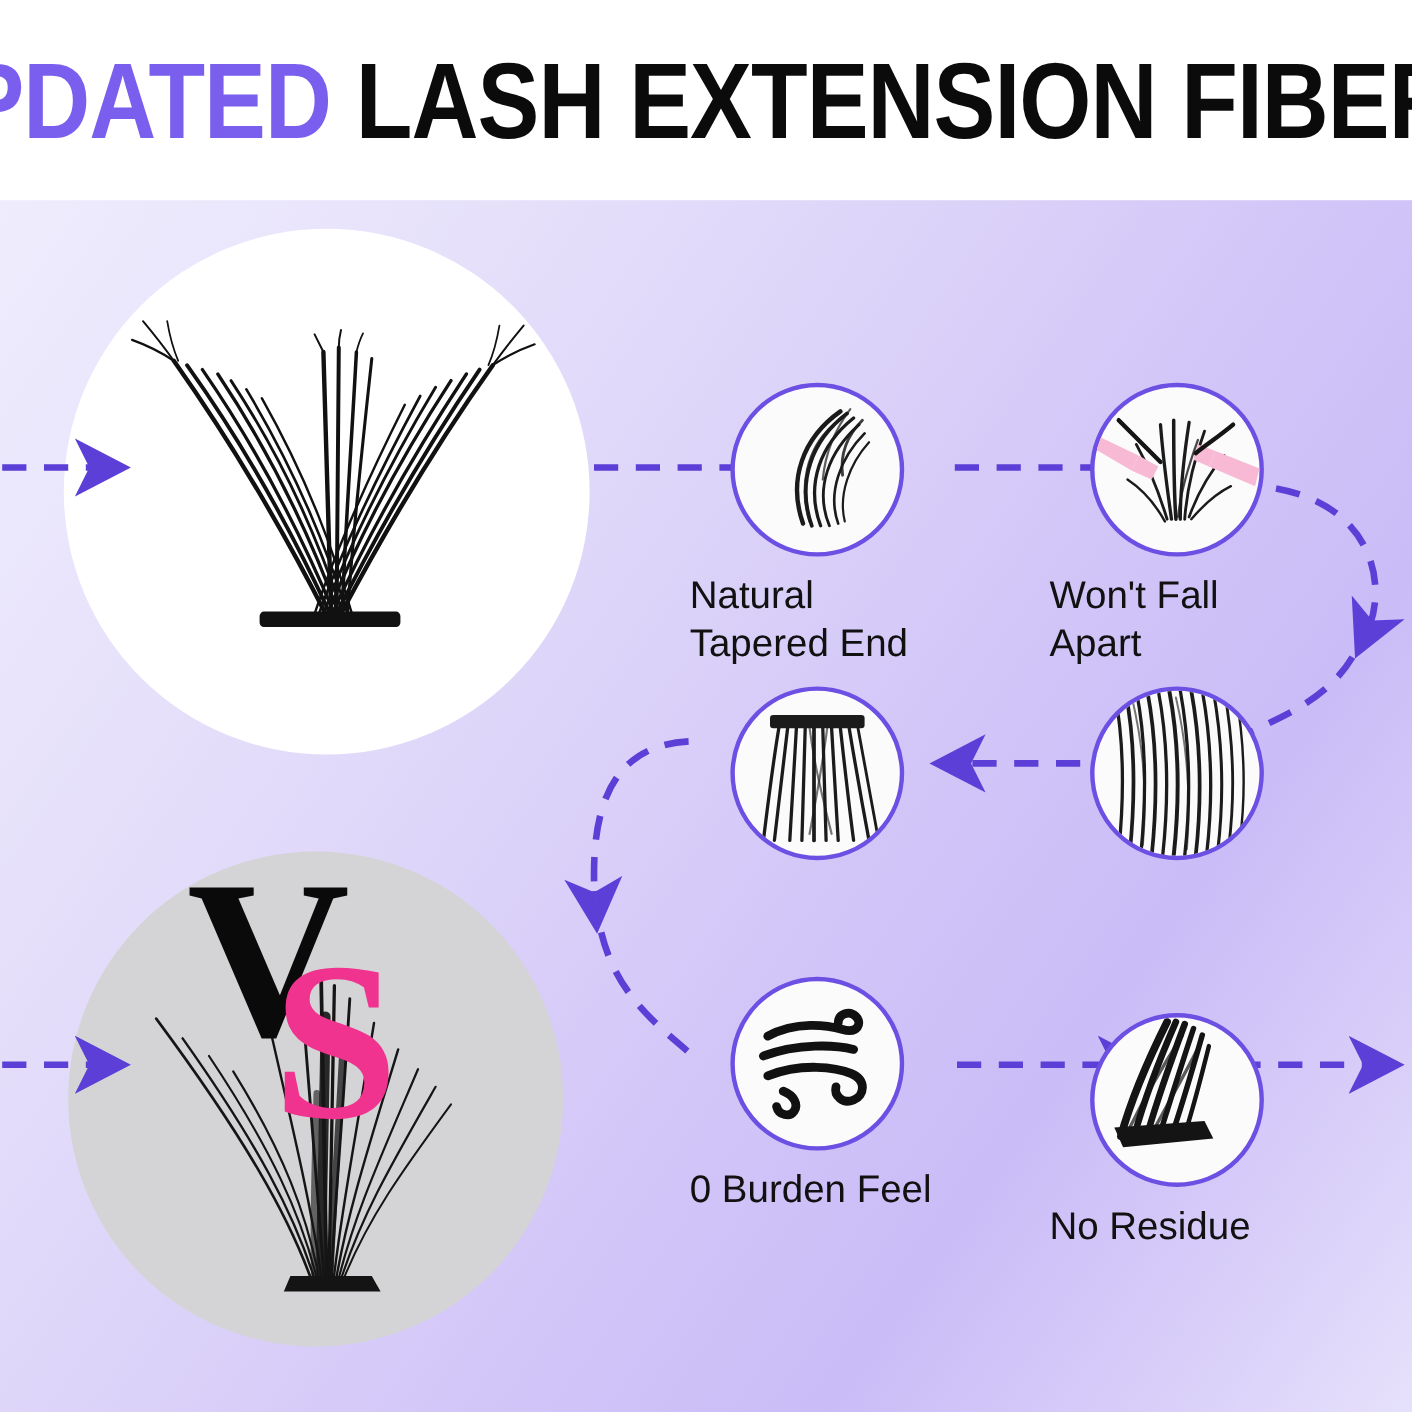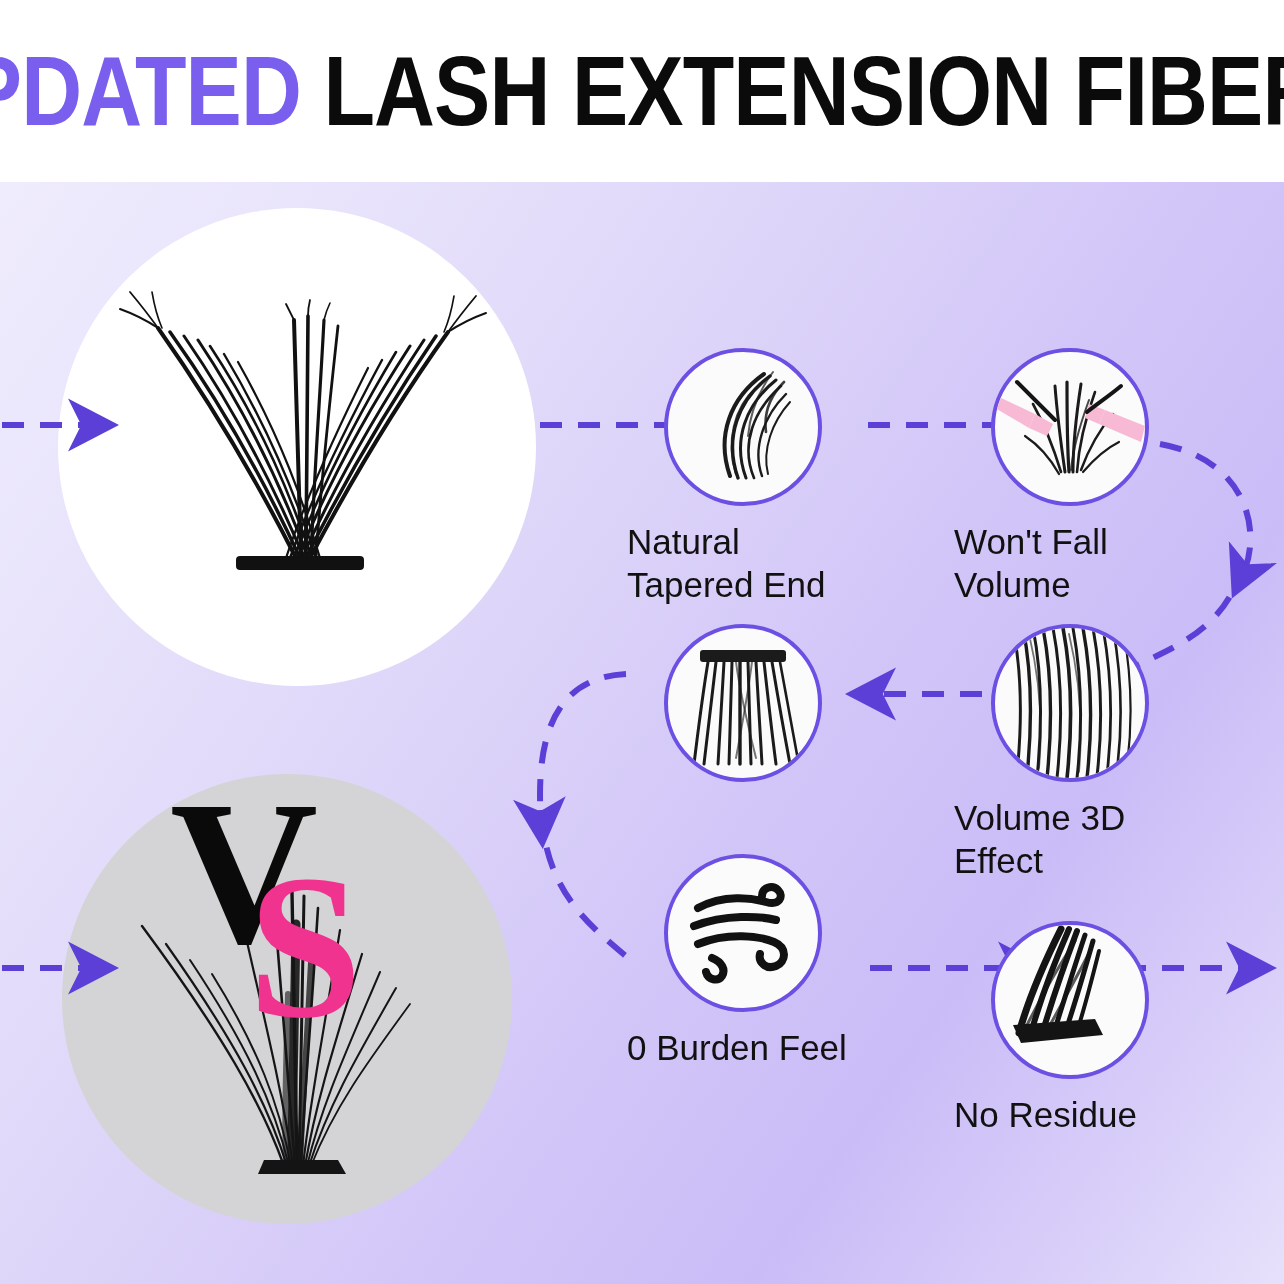--- a/index.html
+++ b/index.html
@@ -106,21 +106,21 @@
     color:#111111;
     font-family:"Liberation Sans", sans-serif;
     white-space:pre-line;
   }
 
   
   #feat-tapered    { left:627px;  top:166px; }
   #feat-fallapart  { left:954px;  top:166px; }
   #feat-knotfree   { left:627px;  top:442px; }
   #feat-volume     { left:954px;  top:442px; }
-  #feat-burden     { left:627px;  top:672px; }
+  #feat-burden     { left:627px;  top:706px; }
   #feat-residue    { left:954px;  top:739px; }
 
   
   #flow {
     position:absolute; inset:0;
     width:1284px; height:1102px;
     pointer-events:none;
   }
 </style>
 </head>
@@ -278,21 +278,21 @@
           <path d="M22 30 C 36 44 48 56 60 68" stroke="#151515" stroke-width="4" fill="none" stroke-linecap="round"></path>
         </g>
 
         <g>
           <path d="M150 74 L 110 58 L 104 72 L 146 90 Z" fill="#f7b9d4"></path>
           <path d="M110 58 L 94 52 L 90 66 L 104 72 Z" fill="#f7b9d4"></path>
           <path d="M126 34 C 114 44 102 52 92 60" stroke="#151515" stroke-width="4" fill="none" stroke-linecap="round"></path>
         </g>
       </svg>
     </div>
-    <div class="node-label">Won't Fall Volume</div>
+    <div class="node-label">Won't Fall Apart</div>
   </div>
 
   <div class="feature" id="feat-knotfree">
     <div class="node-circle">
       <svg viewBox="0 0 150 150" aria-hidden="true">
         <rect x="32" y="22" width="86" height="12" rx="3" fill="#1b1b1b"></rect>
         <g stroke="#1b1b1b" fill="none" stroke-linecap="round">
           <path d="M40 34 C 34 70 30 104 26 136" stroke-width="3"></path>
           <path d="M48 34 C 44 70 40 104 36 136" stroke-width="3"></path>
           <path d="M56 34 C 54 70 52 106 50 136" stroke-width="3"></path>
@@ -324,21 +324,20 @@
           <path d="M88 0 C 96 44 98 96 92 150" stroke-width="3.4"></path>
           <path d="M98 0 C 106 44 108 96 102 148" stroke-width="3"></path>
           <path d="M108 0 C 116 44 118 96 112 146" stroke-width="2.8"></path>
           <path d="M118 0 C 126 44 128 94 122 142" stroke-width="2.6"></path>
           <path d="M128 0 C 136 44 138 92 132 138" stroke-width="2.2"></path>
           <path d="M34 6 C 44 48 48 96 44 140" stroke-width="1.8" opacity="0.6"></path>
           <path d="M74 6 C 84 48 88 98 84 144" stroke-width="1.8" opacity="0.6"></path>
         </g>
       </svg>
     </div>
-    <div class="node-label">Volume 3D Effect</div>
   </div>
 
   <div class="feature" id="feat-burden">
     <div class="node-circle">
       <svg viewBox="0 0 150 150" aria-hidden="true">
         <g stroke="#111" fill="none" stroke-width="8" stroke-linecap="round">
           <path d="M30 50 C 56 36 84 40 98 44 C 112 48 116 38 110 32 C 104 26 94 30 94 38"></path>
           <path d="M26 68 C 58 56 92 58 108 62"></path>
           <path d="M30 86 C 60 74 92 78 106 84 C 120 90 118 104 108 108 C 98 112 90 104 92 96"></path>
           <path d="M44 100 C 54 104 58 112 54 118 C 50 124 40 122 38 114"></path>

